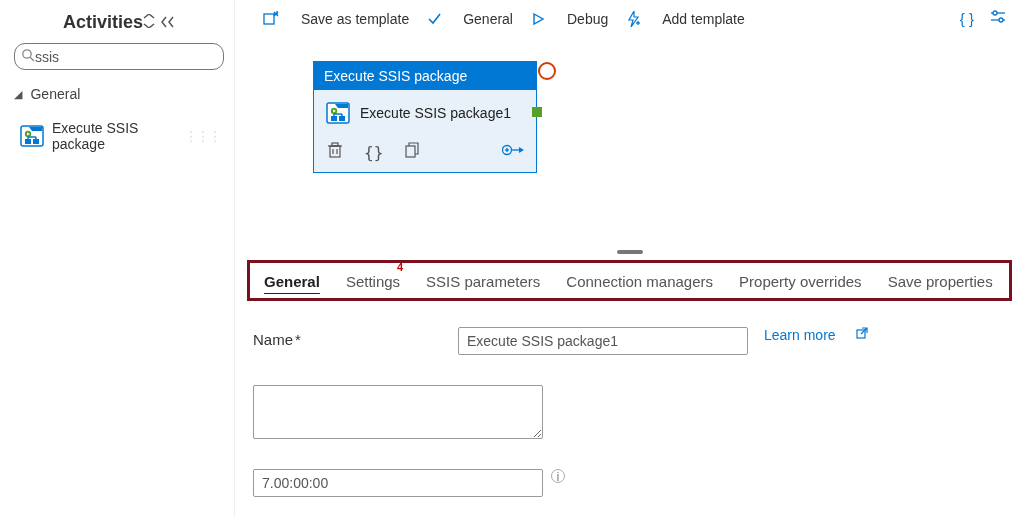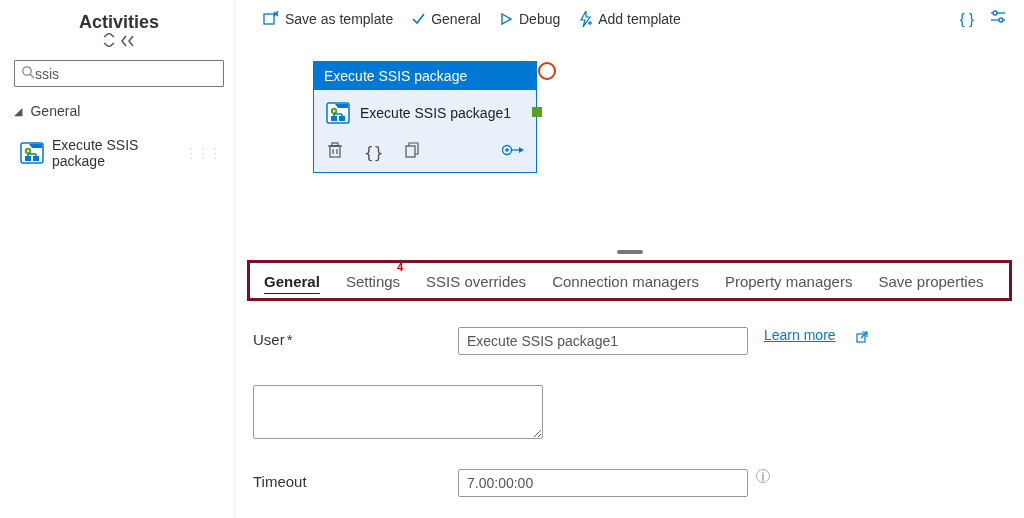--- a/index.html
+++ b/index.html
@@ -16,35 +16,34 @@
   }
   .sidebar {
     width: 235px;
     flex-shrink: 0;
     padding: 12px 10px 0 14px;
     border-right: 1px solid #f0f0f0;
   }
   .sidebar-header {
     display: flex;
     align-items: center;
-    justify-content: flex-end;
+    justify-content: center;
     margin-bottom: 10px;
-    flex-direction: column;
   }
   .sidebar-title {
     font-size: 18px;
     font-weight: 700;
     color: #333;
   }
   .sidebar-icons { display: flex; gap: 6px; color: #555; font-size: 15px; }
   .search-box {
     display: flex;
     align-items: center;
     border: 1px solid #777;
-    border-radius: 1px;
+    border-radius: 11px;
     padding: 4px 6px;
     margin-bottom: 14px;
   }
   .search-box input {
     border: none;
     outline: none;
     font-size: 14px;
     flex: 1;
     color: #555;
     background: transparent;
@@ -88,21 +87,21 @@
     display: flex;
     align-items: center;
     gap: 18px;
     padding: 10px 18px 8px 28px;
     font-size: 14px;
     color: #333;
   }
   .toolbar-item {
     display: flex;
     align-items: center;
-    gap: 6px;
+    gap: 22px;
     cursor: pointer;
   }
   .toolbar-item .ticon { color: #0078d4; font-size: 14px; display: inline-flex; align-items: center; }
   .toolbar-right {
     margin-left: auto;
     display: flex;
     gap: 16px;
     color: #0078d4;
     font-size: 15px;
   }
@@ -221,24 +220,23 @@
     font-size: 14px;
     color: #555;
     font-family: inherit;
   }
   textarea.form-input { height: 54px; resize: both; }
   .learn-more {
     margin-left: 16px;
     color: #0078d4;
     font-size: 14px;
     display: inline-flex;
-    align-items: flex-end;
+    align-items: flex-start;
     gap: 20px;
     cursor: pointer;
-    text-decoration: underline;
   }
   .info-ico { margin-left: 8px; color: #888; font-size: 13px; border: 1px solid #aaa; border-radius: 50%; width: 14px; height: 14px; display: inline-flex; align-items: center; justify-content: center; }
 </style>
 </head>
 <body>
 
 <div class="sidebar">
   <div class="sidebar-header">
     <div class="sidebar-title">Activities</div>
     <div class="sidebar-icons">
@@ -388,46 +386,45 @@
     </div>
   </div>
 
   <div class="prop-pane">
     <div class="notch"></div>
 
     <div class="tabs-box">
       <span class="badge4">4</span>
       <span class="tab active">General</span>
       <span class="tab">Settings</span>
-      <span class="tab">SSIS overrides</span>
+      <span class="tab">SSIS parameters</span>
       <span class="tab">Connection managers</span>
-      <span class="tab">Property managers</span>
+      <span class="tab">Property overrides</span>
       <span class="tab">Save properties</span>
     </div>
 
     <div class="form">
       <div class="form-row">
         <div class="form-label">
-          <span>User</span><span class="req">*</span>
+          <span>Name</span><span class="req">*</span>
         </div>
         <input class="form-input" type="text" value="Execute SSIS package1" style="">
         <span class="learn-more">
           <span>Learn more</span>
           <svg width="12" height="12" viewBox="0 0 12 12">
               <rect x="1" y="3" width="8" height="8" stroke="#0078d4" fill="none" stroke-width="1.2"></rect>
               <path d="M6 1 L11 1 L11 6 M11 1 L5 7" stroke="#0078d4" fill="none" stroke-width="1.2"></path>
             </svg>
         </span>
       </div>
 
       <div class="form-row">
         <textarea class="form-input" style=""></textarea>
       </div>
 
       <div class="form-row">
-        <div class="form-label">Timeout</div>
         <input class="form-input" type="text" value="7.00:00:00" style="">
         <span class="info-ico">i</span>
       </div>
     </div>
   </div>
 
 </div>
 
 </body></html>

